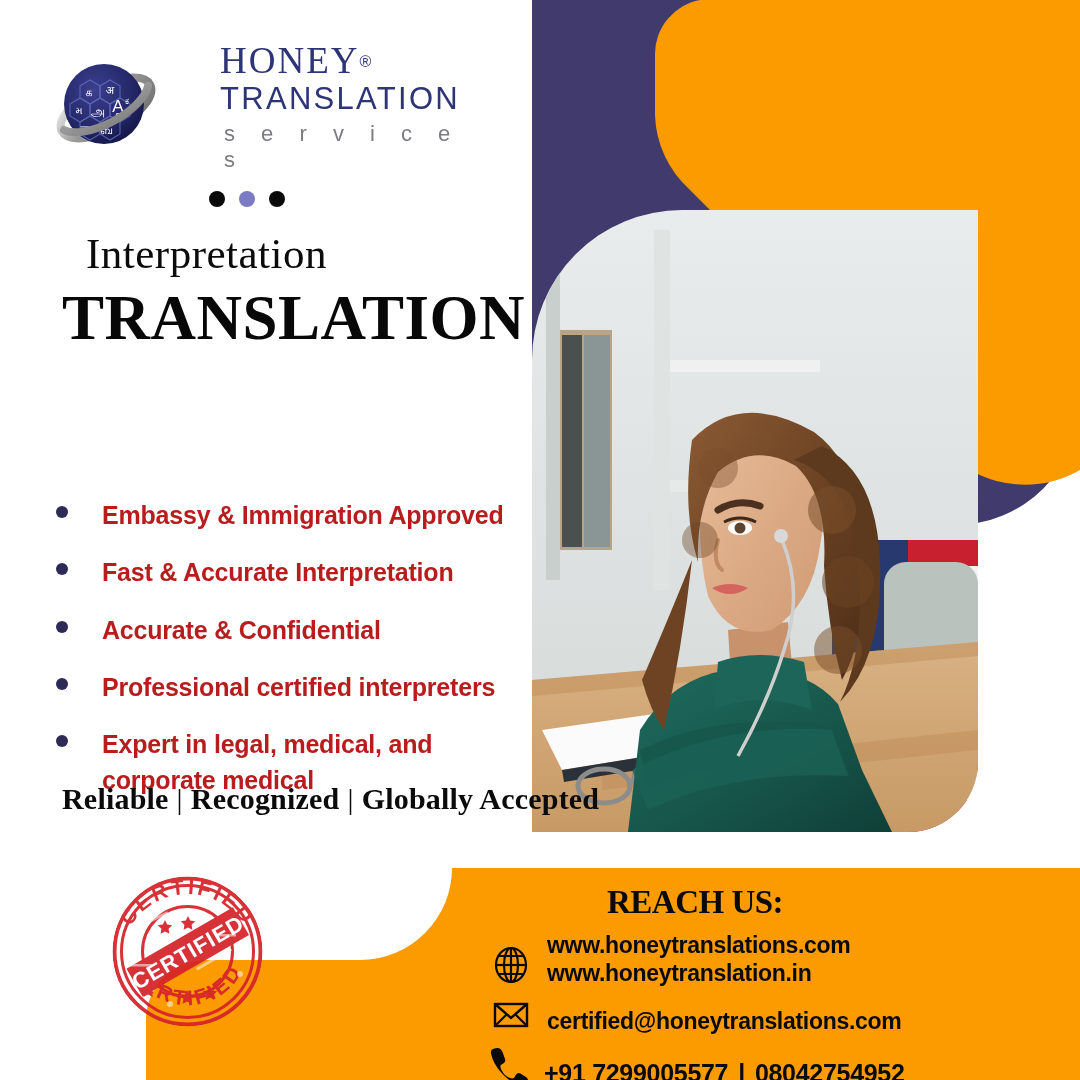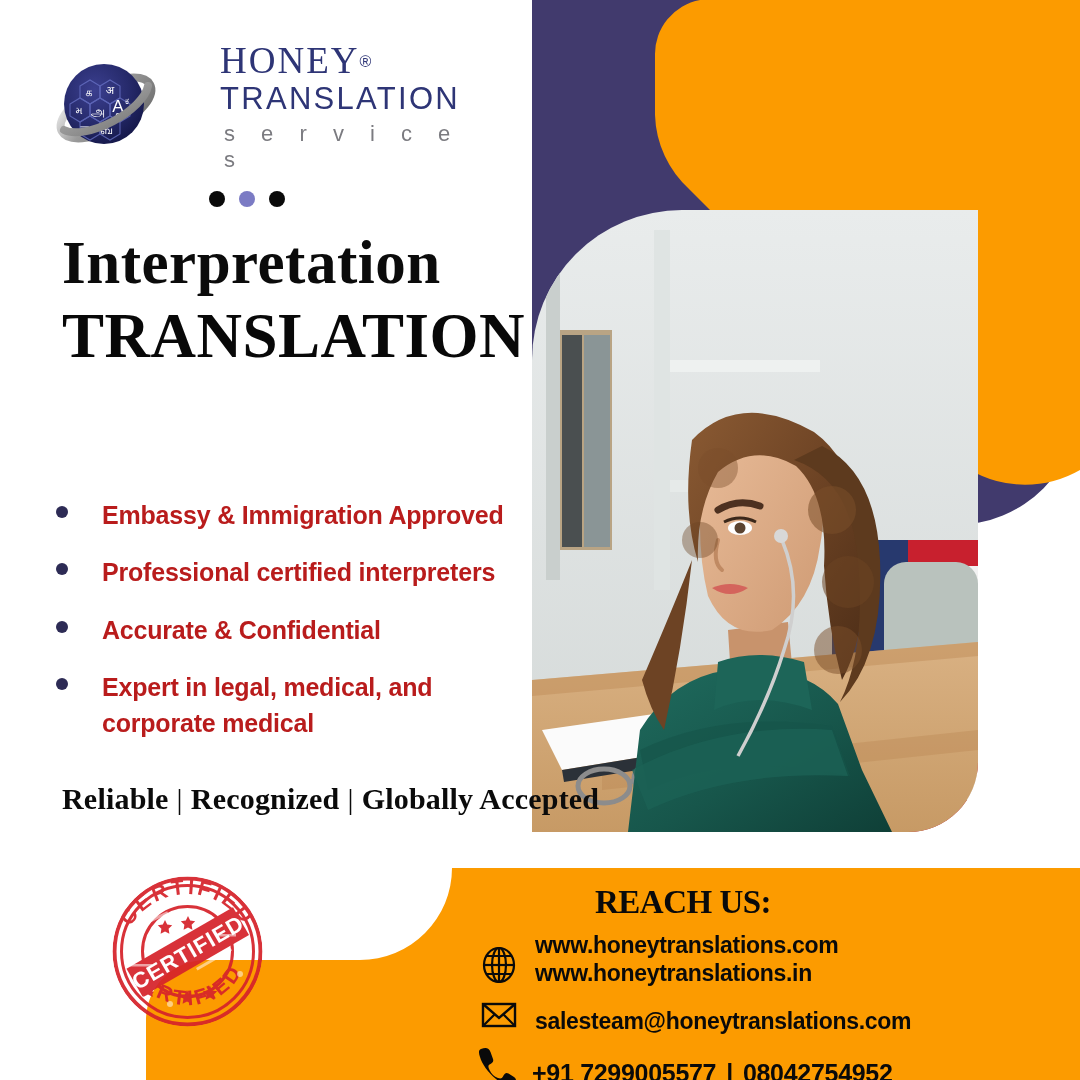--- a/index.html
+++ b/index.html
@@ -57,22 +57,22 @@
     font-size:22px;letter-spacing:10px;
     color:#7b7b80;margin-top:4px;padding-left:4px;
   }
   #dots{position:absolute;left:209px;top:191px;display:flex;gap:14px;}
   #dots span{width:16px;height:16px;border-radius:50%;display:block;}
 
   
   #headline{position:absolute;left:62px;top:232px;width:470px;}
   .script{
     font-family:"Liberation Serif", serif;
-    font-size:61px;line-height:1;color:#0b0b0b;
-    font-weight:700;letter-spacing:0.5px;
+    font-size:43px;line-height:1;color:#0b0b0b;
+    font-weight:400;letter-spacing:0.5px;margin-left:24px;
   }
   .bigtitle{
     font-family:"Liberation Serif", serif;
     font-weight:bold;font-size:63px;line-height:1.05;
     color:#080808;letter-spacing:0.5px;margin-top:10px;
   }
 
   
   #bullets{position:absolute;left:56px;top:497px;width:500px;}
   .bullet-row{display:flex;align-items:flex-start;margin-bottom:21px;}
@@ -93,21 +93,21 @@
     font-weight:bold;font-size:30px;color:#0b0b0b;
     letter-spacing:0.2px;white-space:nowrap;
   }
   #tagline .sep{padding:0 8px;font-weight:400;}
 
   
   #stamp{position:absolute;left:100px;top:864px;width:175px;height:175px;}
 
   
   #contact{
-    position:absolute;left:122px;top:868px;
+    position:absolute;left:134px;top:868px;
     width:940px;height:212px;text-decoration:underline;
   }
   #reach-title{
     position:absolute;left:473px;top:16px;
     font-family:"Liberation Serif", serif;
     font-weight:bold;font-size:33px;letter-spacing:-0.5px;
     color:#0a0a0a;
   }
   .contact-row{
     position:absolute;display:flex;align-items:flex-end;
@@ -331,25 +331,29 @@
     </div>
   </div>
 
   <div id="bullets">
     <div class="bullet-row">
       <span class="bullet-dot"></span>
       <span class="bullet-text">Embassy &amp; Immigration Approved</span>
     </div>
     <div class="bullet-row">
       <span class="bullet-dot"></span>
-      <span class="bullet-text">Professional certified interpreters</span>
+      <span class="bullet-text">Fast &amp; Accurate Interpretation</span>
     </div>
     <div class="bullet-row">
       <span class="bullet-dot"></span>
       <span class="bullet-text">Accurate &amp; Confidential</span>
+    </div>
+    <div class="bullet-row">
+      <span class="bullet-dot"></span>
+      <span class="bullet-text">Professional certified interpreters</span>
     </div>
     <div class="bullet-row">
       <span class="bullet-dot"></span>
       <span class="bullet-text" style="max-width:340px;display:inline-block">Expert in legal, medical, and corporate medical</span>
     </div>
   </div>
 
   <div id="tagline">
     <span>Reliable</span><span class="sep">|</span><span>Recognized</span><span class="sep">|</span><span>Globally Accepted</span>
   </div>
@@ -408,33 +412,33 @@
           <ellipse cx="20" cy="20" rx="15" ry="17" fill="none" stroke="#0a0a0a" stroke-width="2.2"></ellipse>
           <ellipse cx="20" cy="20" rx="7" ry="17" fill="none" stroke="#0a0a0a" stroke-width="2.2"></ellipse>
           <line x1="5" y1="20" x2="35" y2="20" stroke="#0a0a0a" stroke-width="2.2"></line>
           <line x1="8" y1="11" x2="32" y2="11" stroke="#0a0a0a" stroke-width="2"></line>
           <line x1="8" y1="29" x2="32" y2="29" stroke="#0a0a0a" stroke-width="2"></line>
           <line x1="20" y1="3" x2="20" y2="37" stroke="#0a0a0a" stroke-width="2.2"></line>
         </svg>
       </span>
       <span class="c-text">
         <span>www.honeytranslations.com</span><br>
-        <span>www.honeytranslations.in</span>
+        <span>www.honeytranslation.in</span>
       </span>
     </div>
 
     <div class="contact-row" id="row-mail">
       <span class="c-icon">
         <svg viewBox="0 0 40 40" width="40" height="40">
           <rect x="4" y="10" width="32" height="22" fill="none" stroke="#0a0a0a" stroke-width="2.4"></rect>
           <path d="M4,10 L20,24 L36,10" fill="none" stroke="#0a0a0a" stroke-width="2.4"></path>
           <path d="M4,32 L16,20 M36,32 L24,20" fill="none" stroke="#0a0a0a" stroke-width="2.2"></path>
         </svg>
       </span>
-      <span class="c-text">salesteam@honeytranslations.com</span>
+      <span class="c-text">certified@honeytranslations.com</span>
     </div>
 
     <div class="contact-row" id="row-phone">
       <span class="c-icon">
         <svg viewBox="0 0 44 44" width="44" height="44">
           <path d="M9,7 C14,5 17,6 18.5,10 L21,17 C22,20 20,21 17.5,22.5
                    C16,23.5 16,25 17.5,28 C19.5,32 22,34.5 26,36
                    C28.5,37 30,36.5 31,34.5 C32.5,31.5 34,30 36.5,31.5
                    L42,35 C45,37 44.5,40 41,42 C36,44.5 30,42 24,37
                    C16,30.5 10,22 8,15 C6.5,10.5 6.5,8 9,7 Z" fill="#0a0a0a"></path>

